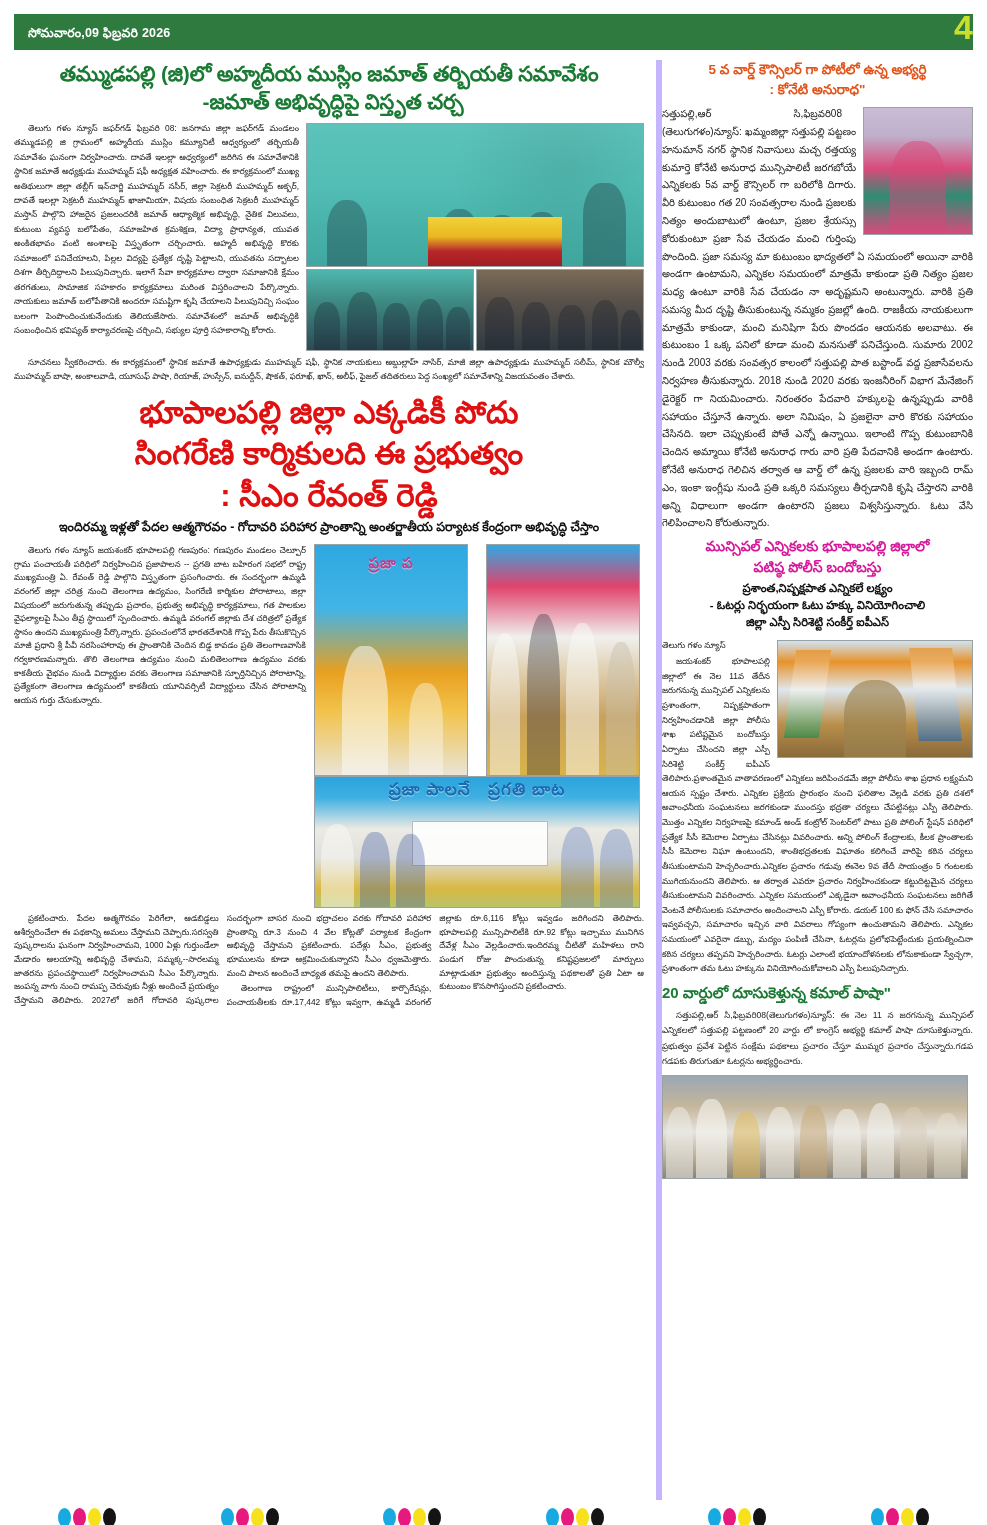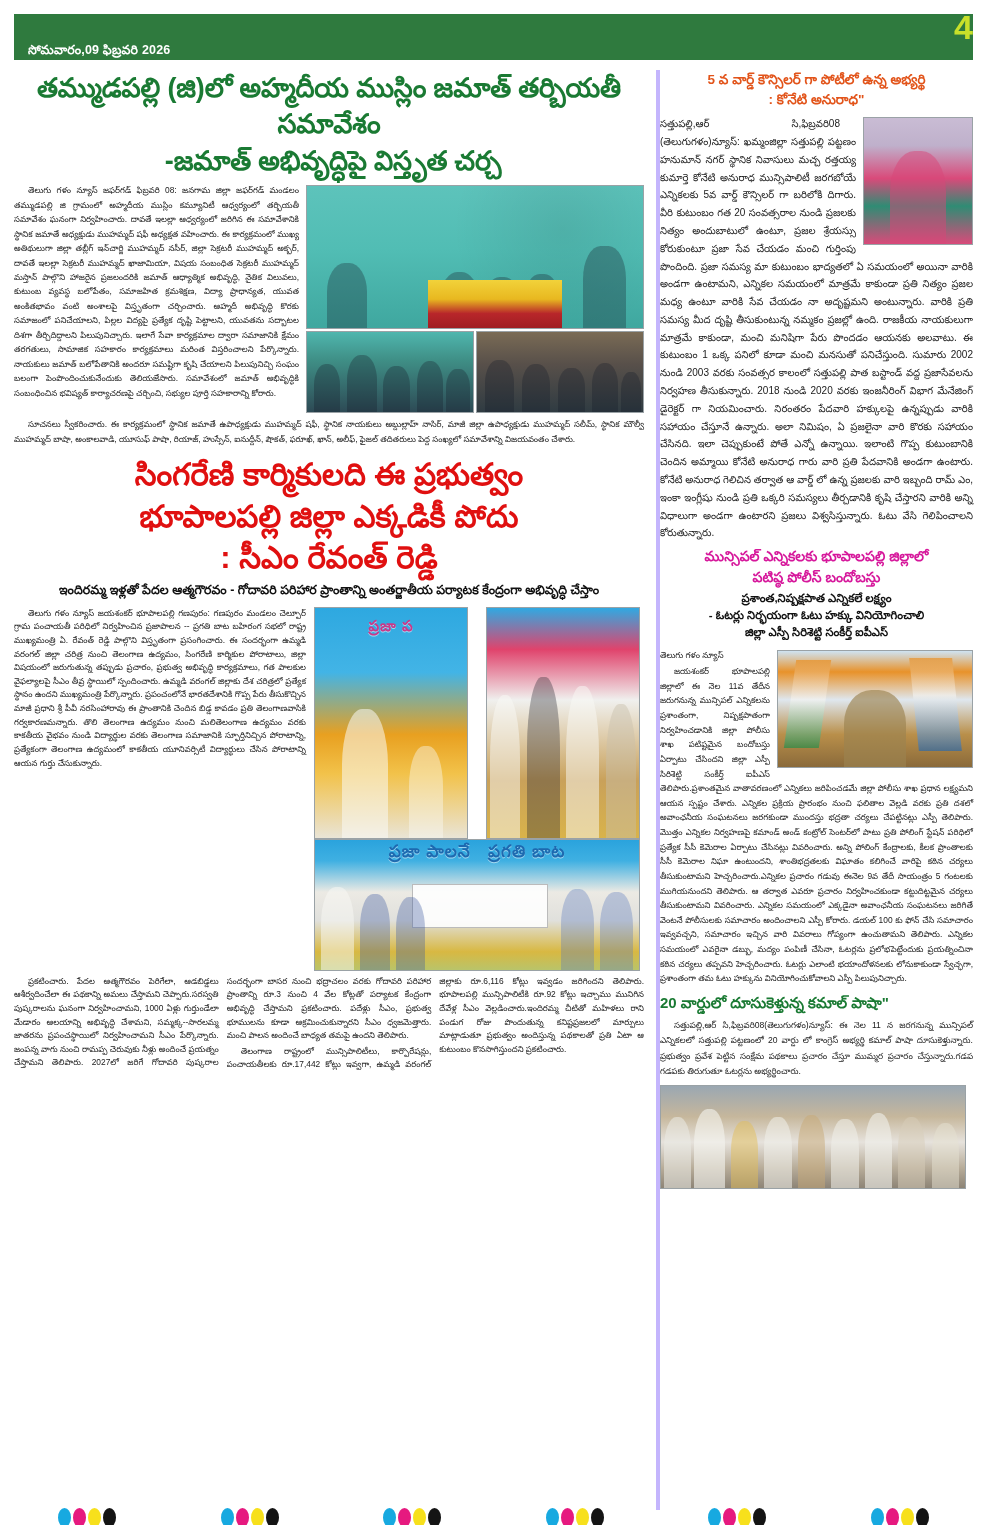--- a/index.html
+++ b/index.html
@@ -10,50 +10,50 @@
     background: #ffffff;
     font-family: "Liberation Sans", "DejaVu Sans", sans-serif;
     overflow: hidden;
     position: relative;
   }
   .page { width:987px; height:1525px; position:relative; padding:0 14px; }
 
   
   .masthead {
     position:relative;
-    height: 46px;
+    height: 36px;
     background: #2f7a3e;
     margin: 14px 0 0 0;
-    display:flex; align-items:flex-end;
-    padding: 0 14px;
+    display:flex; align-items:flex-start;
+    padding: 12px 14px;
   }
   .masthead-date {
     color:#ffffff; font-size:12.5px; font-weight:bold;
     letter-spacing:.2px;
   }
   .page-number {
     position:absolute; right:14px; top:-4px;
     color:#c8e02a; font-size:34px; font-weight:bold; line-height:1;
   }
 
   
   .body-grid {
     display:flex;
     gap: 12px;
     margin-top: 10px;
     height: 1440px;
   }
   .col-left  { width: 630px; position:relative; }
-  .col-right { width: 317px; position:relative; border-left:4px solid #c4b5fd; }
+  .col-right { width: 317px; position:relative; border-left:6px solid #c4b5fd; }
 
   
   h1.hl-green {
     margin:0 0 4px 0;
     color:#1a7a33;
-    font-size:27px;
+    font-size:21px;
     font-weight:bold;
     text-align:center;
     line-height:1.35;
     letter-spacing:-.2px;
   }
   h1.hl-green .l2 { display:block; text-align:center; padding-left:8px; }
 
   h1.hl-red-big {
     margin:8px 0 2px 0;
     color:#e01010;
@@ -221,22 +221,22 @@
         <div class="body-text">
           <p>తెలుగు గళం న్యూస్ జఫర్‌గడ్ ఫిబ్రవరి 08: జనగామ జిల్లా జఫర్‌గడ్ మండలం తమ్ముడపల్లి జి గ్రామంలో అహ్మదీయ ముస్లిం కమ్యూనిటీ ఆధ్వర్యంలో తర్బియతీ సమావేశం ఘనంగా నిర్వహించారు. దావతే ఇలల్లా ఆధ్వర్యంలో జరిగిన ఈ సమావేశానికి స్థానిక జమాతే అధ్యక్షుడు ముహమ్మద్ షఫీ అధ్యక్షత వహించారు. ఈ కార్యక్రమంలో ముఖ్య అతిథులుగా జిల్లా తబ్లీగ్ ఇన్‌చార్జి ముహమ్మద్ నసీర్, జిల్లా సెక్రటరీ ముహమ్మద్ అక్బర్, దావతే ఇలల్లా సెక్రటరీ ముహమ్మద్ ఖాజామియా, విషయ సంబంధిత సెక్రటరీ ముహమ్మద్ మస్తాన్ పాల్గొని హాజరైన ప్రజలందరికి జమాత్ ఆధ్యాత్మిక అభివృద్ధి, నైతిక విలువలు, కుటుంబ వ్యవస్థ బలోపేతం, సమాజహిత క్రమశిక్షణ, విద్యా ప్రాధాన్యత, యువత అంకితభావం వంటి అంశాలపై విస్తృతంగా చర్చించారు. ఆహ్మదీ అభివృద్ధి కొరకు సమాజంలో పనిచేయాలని, పిల్లల విద్యపై ప్రత్యేక దృష్టి పెట్టాలని, యువతను సద్బాటల దిశగా తీర్చిదిద్దాలని పిలుపునిచ్చారు. ఇలాగే సేవా కార్యక్రమాల ద్వారా సమాజానికి క్షేమం తరగతులు, సామాజిక సహకారం కార్యక్రమాలు మరింత విస్తరించాలని పేర్కొన్నారు. నాయకులు జమాత్ బలోపేతానికి అందరూ సమష్టిగా కృషి చేయాలని పిలుపునిచ్చి సంఘం బలంగా పెంపొందించుకునేందుకు తెలియజేసారు. సమావేశంలో జమాత్ అభివృద్ధికి సంబంధించిన భవిష్యత్ కార్యాచరణపై చర్చించి, సభ్యుల పూర్తి సహకారాన్ని కోరారు.</p>
         </div>
         <div class="body-text" style="clear:both;margin-top:1px;">
           <p>సూచనలు స్వీకరించారు. ఈ కార్యక్రమంలో స్థానిక జమాతే ఉపాధ్యక్షుడు ముహమ్మద్ షఫీ, స్థానిక నాయకులు అబ్దుల్లాహ్ నాసిర్, మాజీ జిల్లా ఉపాధ్యక్షుడు ముహమ్మద్ సలీమ్, స్థానిక మౌల్వీ ముహమ్మద్ బాషా, అంకాలవాడి, యూసుఫ్ పాషా, రియాజ్, హుస్సేన్, ఐనుద్దీన్, షౌకత్, ఫరూఖ్, ఖాన్, అలీఫ్, ఫైజల్ తదితరులు పెద్ద సంఖ్యలో సమావేశాన్ని విజయవంతం చేశారు.</p>
         </div>
       </div>
 
       <div style="clear:both;">
         <h1 class="hl-red-big">
+          <span class="ln">భూపాలపల్లి జిల్లా ఎక్కడికీ పోదు</span>
           <span class="ln">సింగరేణి కార్మికులది ఈ ప్రభుత్వం</span>
-          <span class="ln">భూపాలపల్లి జిల్లా ఎక్కడికీ పోదు</span>
           <span class="ln ln3">: సీఎం రేవంత్ రెడ్డి</span>
         </h1>
         <div class="sub-black">ఇందిరమ్మ ఇళ్లతో పేదల ఆత్మగౌరవం - గోదావరి పరిహార ప్రాంతాన్ని అంతర్జాతీయ పర్యాటక కేంద్రంగా అభివృద్ధి చేస్తాం</div>
 
         <div style="display:flex;gap:8px;">
           <div class="body-text tight" style="width:292px;">
             <p>తెలుగు గళం న్యూస్ జయశంకర్ భూపాలపల్లి గణపురం: గణపురం మండలం చెల్పూర్ గ్రామ పంచాయతీ పరిధిలో నిర్వహించిన ప్రజాపాలన -- ప్రగతి బాట బహిరంగ సభలో రాష్ట్ర ముఖ్యమంత్రి ఏ. రేవంత్ రెడ్డి పాల్గొని విస్తృతంగా ప్రసంగించారు. ఈ సందర్భంగా ఉమ్మడి వరంగల్ జిల్లా చరిత్ర నుంచి తెలంగాణ ఉద్యమం, సింగరేణి కార్మికుల పోరాటాలు, జిల్లా విషయంలో జరుగుతున్న తప్పుడు ప్రచారం, ప్రభుత్వ అభివృద్ధి కార్యక్రమాలు, గత పాలకుల వైఫల్యాలపై సీఎం తీవ్ర స్థాయిలో స్పందించారు. ఉమ్మడి వరంగల్ జిల్లాకు దేశ చరిత్రలో ప్రత్యేక స్థానం ఉందని ముఖ్యమంత్రి పేర్కొన్నారు. ప్రపంచంలోనే భారతదేశానికి గొప్ప పేరు తీసుకొచ్చిన మాజీ ప్రధాని శ్రీ పీవీ నరసింహారావు ఈ ప్రాంతానికి చెందిన బిడ్డ కావడం ప్రతి తెలంగాణవాసికి గర్వకారణమన్నారు. తొలి తెలంగాణ ఉద్యమం నుంచి మలితెలంగాణ ఉద్యమం వరకు కాకతీయ వైభవం నుండి విద్యార్థుల వరకు తెలంగాణ సమాజానికి స్ఫూర్తినిచ్చిన పోరాటాన్ని, ప్రత్యేకంగా తెలంగాణ ఉద్యమంలో కాకతీయ యూనివర్సిటీ విద్యార్థులు చేసిన పోరాటాన్ని ఆయన గుర్తు చేసుకున్నారు.</p>
           </div>
           <div style="width:326px;">
             <div style="display:flex;gap:18px;">

